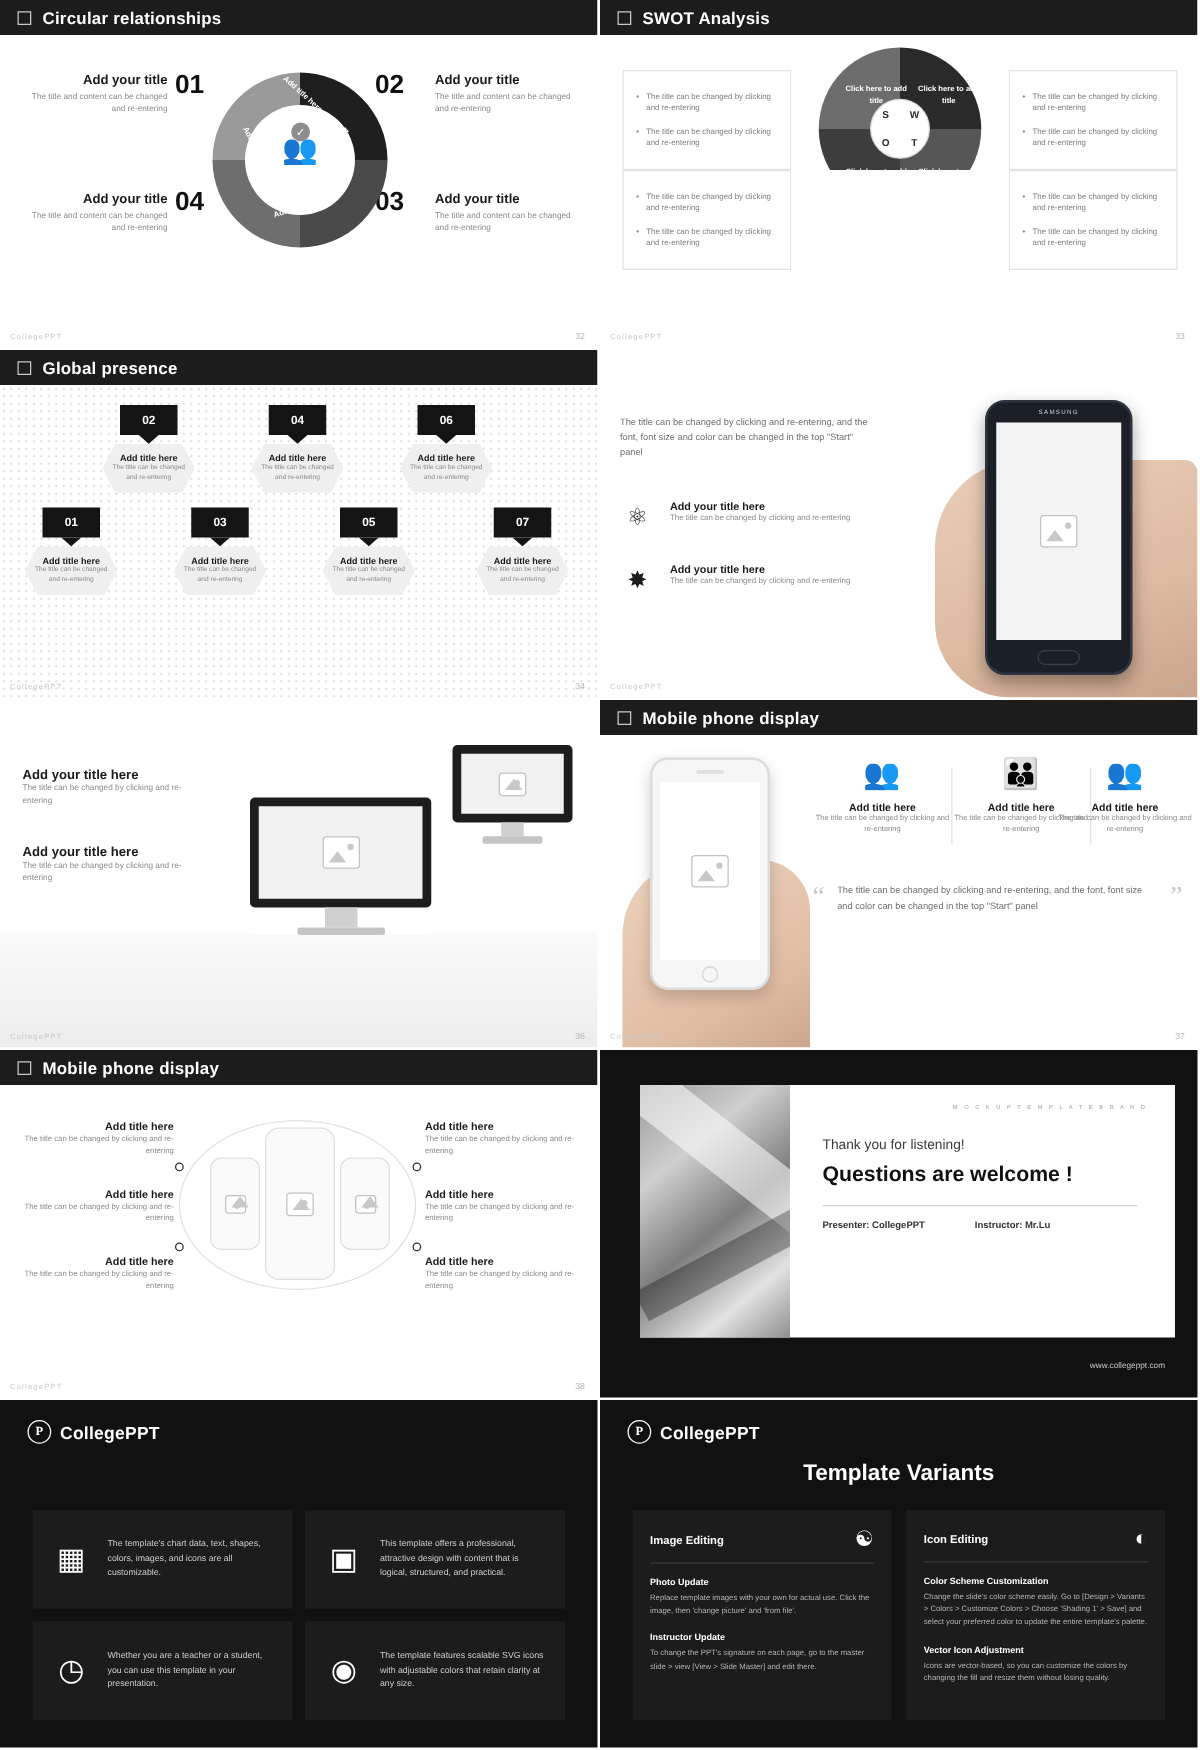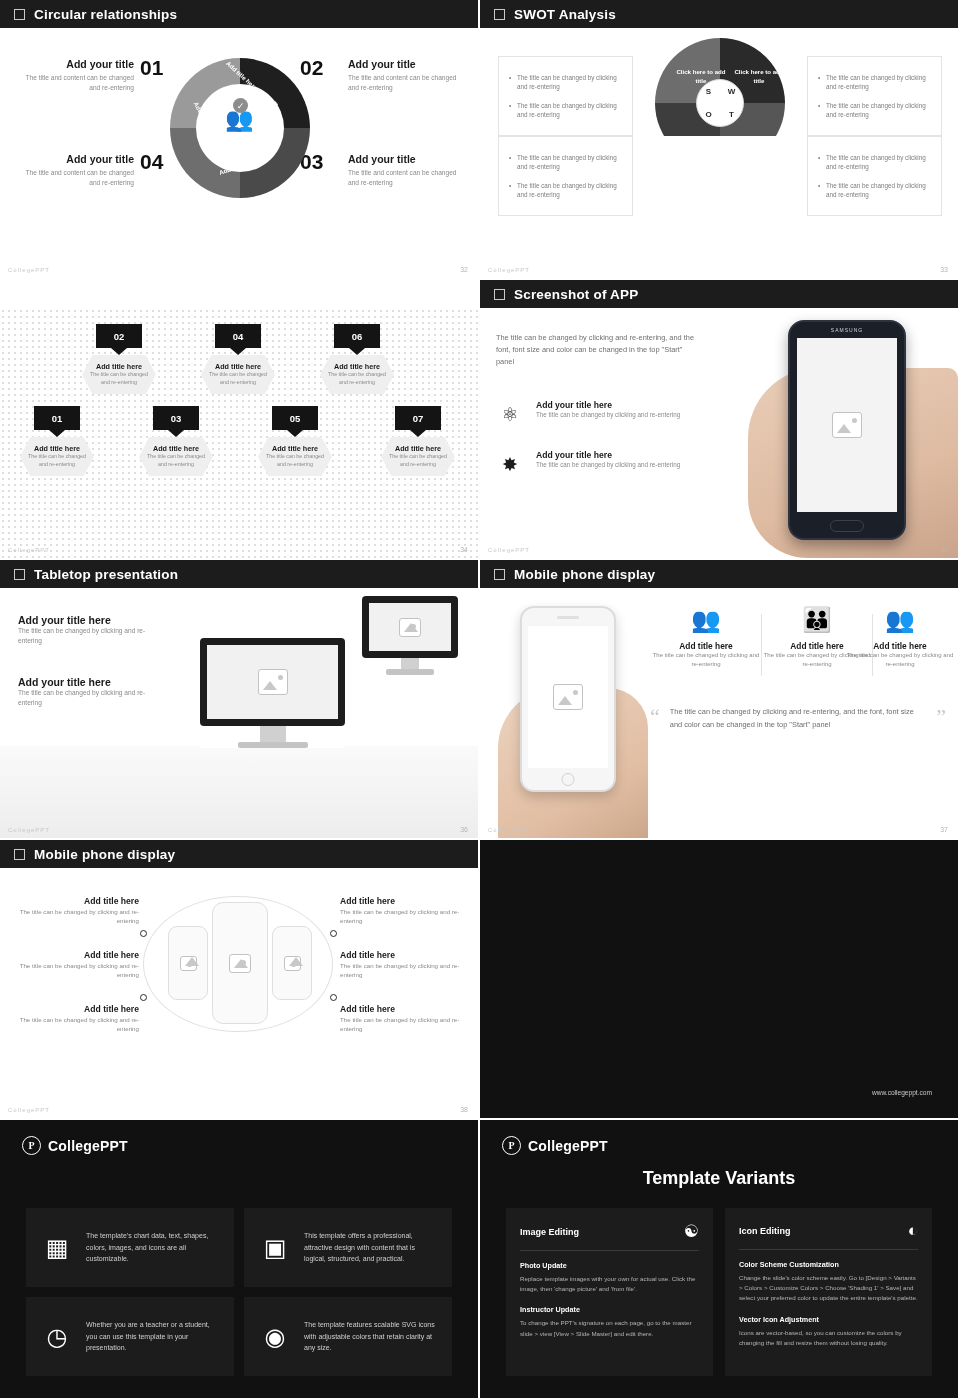--- a/index.html
+++ b/index.html
@@ -413,20 +413,24 @@
           <div class="swot-li">The title can be changed by clicking and re-entering</div>
           <div class="swot-li">The title can be changed by clicking and re-entering</div>
         </div>
       </div>
     </div>
     <div class="foot-logo">CollegePPT</div>
     <div class="foot-num">33</div>
   </div>
 
   <div class="slide s3">
+    <div class="hdr">
+      <div class="sq"></div>
+      <div class="ttl">Global presence</div>
+    </div>
     <div class="body">
       <div class="map-bg"></div>
 
       <div class="hexo" style="left:20px; top:98px;">
         <div class="hex-head">01</div>
         <div class="hex-body">
           <div class="t-title">Add title here</div>
           <div class="t-sub">The title can be changed and re-entering</div>
         </div>
       </div>
@@ -471,24 +475,20 @@
           <div class="t-title">Add title here</div>
           <div class="t-sub">The title can be changed and re-entering</div>
         </div>
       </div>
     </div>
     <div class="foot-logo">CollegePPT</div>
     <div class="foot-num">34</div>
   </div>
 
   <div class="slide s4">
-    <div class="hdr">
-      <div class="sq"></div>
-      <div class="ttl">Screenshot of APP</div>
-    </div>
     <div class="body">
       <div class="hand"></div>
       <div class="phone-dark">
         <div class="brand">SAMSUNG</div>
         <div class="scr">
           <div class="img-ph"></div>
         </div>
         <div class="home"></div>
       </div>
       <div class="app-txt">
@@ -507,24 +507,20 @@
           <div class="t-title">Add your title here</div>
           <div class="t-sub">The title can be changed by clicking and re-entering</div>
         </div>
       </div>
     </div>
     <div class="foot-logo">CollegePPT</div>
     <div class="foot-num">35</div>
   </div>
 
   <div class="slide s5">
-    <div class="hdr">
-      <div class="sq"></div>
-      <div class="ttl">Tabletop presentation</div>
-    </div>
     <div class="body">
       <div class="floor"></div>
       <div class="blk" style="top:26px;">
         <div class="t-title">Add your title here</div>
         <div class="t-sub">The title can be changed by clicking and re-entering</div>
       </div>
       <div class="blk" style="top:88px;">
         <div class="t-title">Add your title here</div>
         <div class="t-sub">The title can be changed by clicking and re-entering</div>
       </div>
@@ -643,20 +639,33 @@
       <div class="dot-node" style="left:140px; top:62px;"></div>
       <div class="dot-node" style="left:140px; top:126px;"></div>
       <div class="dot-node" style="left:330px; top:62px;"></div>
       <div class="dot-node" style="left:330px; top:126px;"></div>
     </div>
     <div class="foot-logo">CollegePPT</div>
     <div class="foot-num">38</div>
   </div>
 
   <div class="slide s8">
+    <div class="ty-card">
+      <div class="ty-photo"></div>
+      <div class="ty-right">
+        <div class="ty-brandmark">M O C K U P   T E M P L A T E   B R A N D</div>
+        <div class="ty-small">Thank you for listening!</div>
+        <div class="ty-big">Questions are welcome !</div>
+        <div class="ty-rule"></div>
+        <div class="ty-meta">
+          <span>Presenter: CollegePPT</span>
+          <span>Instructor: Mr.Lu</span>
+        </div>
+      </div>
+    </div>
     <div class="ty-url">www.collegeppt.com</div>
   </div>
 
   <div class="slide dark">
     <div class="logo-row">
       <div class="logo-mark">P</div>
       <div class="logo-txt">CollegePPT</div>
     </div>
     <div class="cards2">
       <div class="card">

